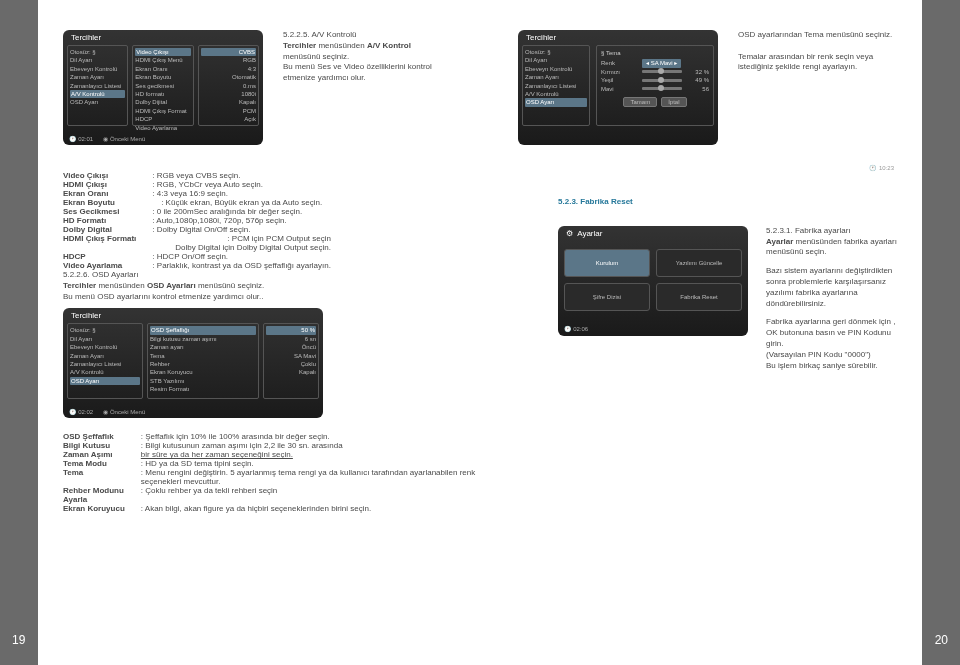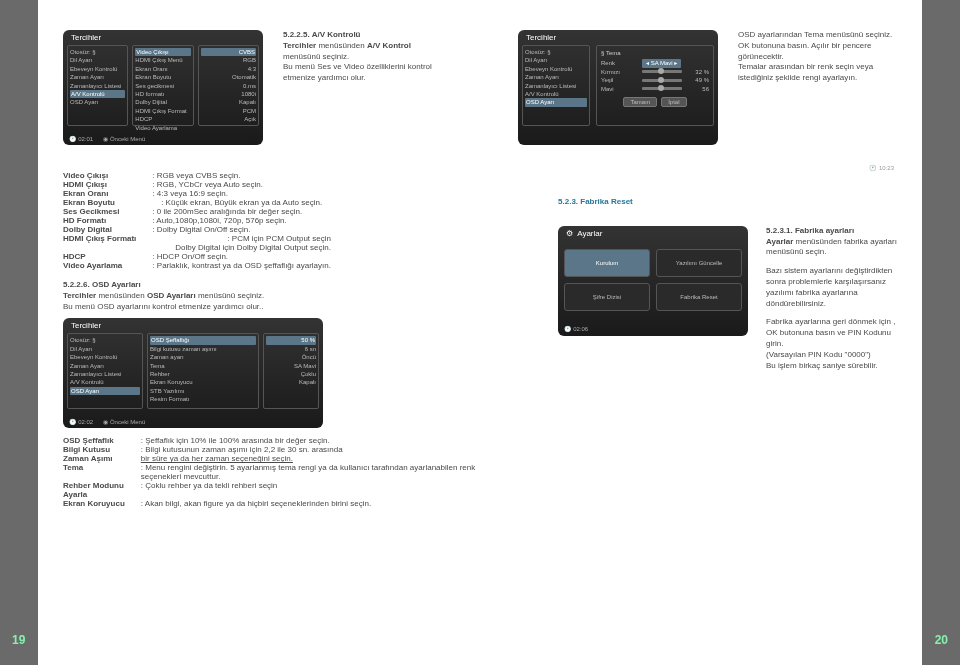--- a/index.html
+++ b/index.html
@@ -1,33 +1,33 @@
 <!DOCTYPE html>
 <html><head>
 <meta charset="utf-8">
 <style>
   body{margin:0;font-family:Arial,Helvetica,sans-serif;background:#fff;color:#4a4a4a;font-size:8px}
   .page{width:960px;height:665px;margin:0 auto;background:#fff;position:relative}
   .gutter-left,.gutter-right{position:absolute;top:0;bottom:0;width:38px;background:#6a6a6a}
   .gutter-left{left:0}
   .gutter-right{right:0}
-  .pnuml,.pnumr{position:absolute;bottom:18px;font-size:12px;color:#86efac;font-weight:bold}
+  .pnuml,.pnumr{position:absolute;bottom:18px;font-size:12px;color:#ffffff;font-weight:normal}
   .pnuml{left:12px}
   .pnumr{right:12px}
   .content{position:absolute;left:38px;right:38px;top:0;bottom:0;padding:30px 25px 0 25px;box-sizing:border-box}
   .top-row{display:flex;gap:20px}
   .osd-box{background:linear-gradient(#333,#1a1a1a);border-radius:6px;color:#bbb;font-size:6px;box-sizing:border-box;position:relative}
   .osd-box .title{color:#fff;font-size:8px;padding:3px 8px}
   .osd-box .cols{display:flex;gap:4px;padding:0 4px 4px 4px;height:calc(100% - 34px)}
   .osd-box .col{flex:1;border:1px solid #555;border-radius:2px;padding:2px;line-height:1.4;display:flex;flex-direction:column;gap:0}
   .osd-box .col div{white-space:nowrap}
   .osd-box .sel{background:#5b7688;color:#fff;padding:0 1px;border-radius:1px}
   .osd-box .footer{position:absolute;left:6px;bottom:3px;color:#aaa;font-size:6px}
   .osd-box .footer2{position:absolute;left:40px;bottom:3px;color:#aaa;font-size:6px}
-  .section-head{font-weight:bold}
+  .section-head{font-weight:normal}
   .body-text{line-height:1.35}
   .spec-table{display:table;border-spacing:0;margin-top:8px}
   .spec-row{display:table-row}
   .spec-label{display:table-cell;font-weight:bold;padding-right:16px;vertical-align:top;white-space:nowrap}
   .spec-val{display:table-cell;vertical-align:top}
   .spec-val::before{content:": "}
   .mid-row{margin-top:18px;display:flex;gap:28px}
   .left-col{flex:0 0 56%}
   .right-col{flex:1}
   .r-head{color:#26789a;font-weight:bold}
@@ -142,21 +142,21 @@
             <div style="display:flex;gap:4px;justify-content:center;margin-top:4px">
               <span style="background:#555;border:1px solid #777;padding:0 6px;border-radius:2px">Tamam</span>
               <span style="background:#555;border:1px solid #777;padding:0 6px;border-radius:2px">İptal</span>
             </div>
           </div>
         </div>
       </div>
 
       <div style="flex:1" class="body-text">
         <span>OSD ayarlarından Tema menüsünü seçiniz.</span><br>
-        <span>OK butonuna basın. Açılır bir pencere görünecektir.</span><br>
+        <br>
         <span>Temalar arasından bir renk seçin veya istediğiniz şekilde rengi ayarlayın.</span>
       </div>
     </div>
 
     <div class="mid-row">
       <div class="left-col">
         <div class="spec-table" id="specs1">
             <div class="spec-row">
               <div class="spec-label">Video Çıkışı</div>
               <div class="spec-val" style="white-space: pre-line;">RGB veya CVBS seçin.</div>
@@ -193,21 +193,21 @@
             <div class="spec-row">
               <div class="spec-label">HDCP</div>
               <div class="spec-val" style="white-space: pre-line;">HDCP On/Off seçin.</div>
             </div>
             <div class="spec-row">
               <div class="spec-label">Video Ayarlama</div>
               <div class="spec-val" style="white-space: pre-line; margin-top: 20px;">Parlaklık, kontrast ya da OSD şeffaflığı ayarlayın.</div>
             </div>
           </div>
 
-        <div style="margin-top:10px" class="body-text">
+        <div style="margin-top:0" class="body-text">
           <span class="section-head"><span>5.2.2.6.</span> <span>OSD Ayarları</span></span><br>
           <b>Tercihler</b><span> menüsünden </span><b>OSD Ayarları</b><span> menüsünü seçiniz.</span><br>
           <span>Bu menü OSD ayarlarını kontrol etmenize yardımcı olur..</span>
         </div>
 
         <div class="osd-box" style="width:260px;height:110px;margin-top:6px">
           <div class="title">Tercihler</div>
           <div class="cols">
             <div class="col" style="flex:0 0 70px" id="mb-left">
                 <div>Otosüz: §</div>
@@ -236,32 +236,36 @@
                 <div>Çoklu</div>
                 <div>Kapalı</div>
                 <div></div>
                 <div></div>
               </div>
           </div>
           <div class="footer">🕐 02:02</div>
           <div class="footer2">◉ Önceki Menü</div>
         </div>
 
-        <div class="spec-table" id="specs2" style="margin-top:8px;max-width:440px">
+        <div class="spec-table" id="specs2" style="margin-top:14px;max-width:440px">
             <div class="spec-row">
               <div class="spec-label">OSD Şeffaflık</div>
               <div class="spec-val" style="white-space: pre-line;">Şeffaflık için 10% ile 100% arasında bir değer seçin.</div>
             </div>
             <div class="spec-row">
               <div class="spec-label">Bilgi Kutusu</div>
               <div class="spec-val" style="white-space: pre-line;">Bilgi kutusunun zaman aşımı için 2,2 ile 30 sn. arasında</div>
             </div>
             <div class="spec-row">
               <div class="spec-label">Zaman Aşımı</div>
               <div class="" style="white-space: pre-line; display: table-cell; text-decoration: underline;">bir süre ya da her zaman seçeneğini seçin.</div>
+            </div>
+            <div class="spec-row">
+              <div class="spec-label">Tema Modu</div>
+              <div class="spec-val" style="white-space: pre-line;">HD ya da SD tema tipini seçin.</div>
             </div>
             <div class="spec-row">
               <div class="spec-label">Tema</div>
               <div class="spec-val" style="white-space: pre-line;">Menu rengini değiştirin. 5 ayarlanmış tema rengi ya da kullanıcı tarafından ayarlanabilen renk seçenekleri mevcuttur.</div>
             </div>
             <div class="spec-row">
               <div class="spec-label">Rehber Modunu</div>
               <div class="spec-val" style="white-space: pre-line;">Çoklu rehber ya da tekli rehberi seçin</div>
             </div>
             <div class="spec-row">

